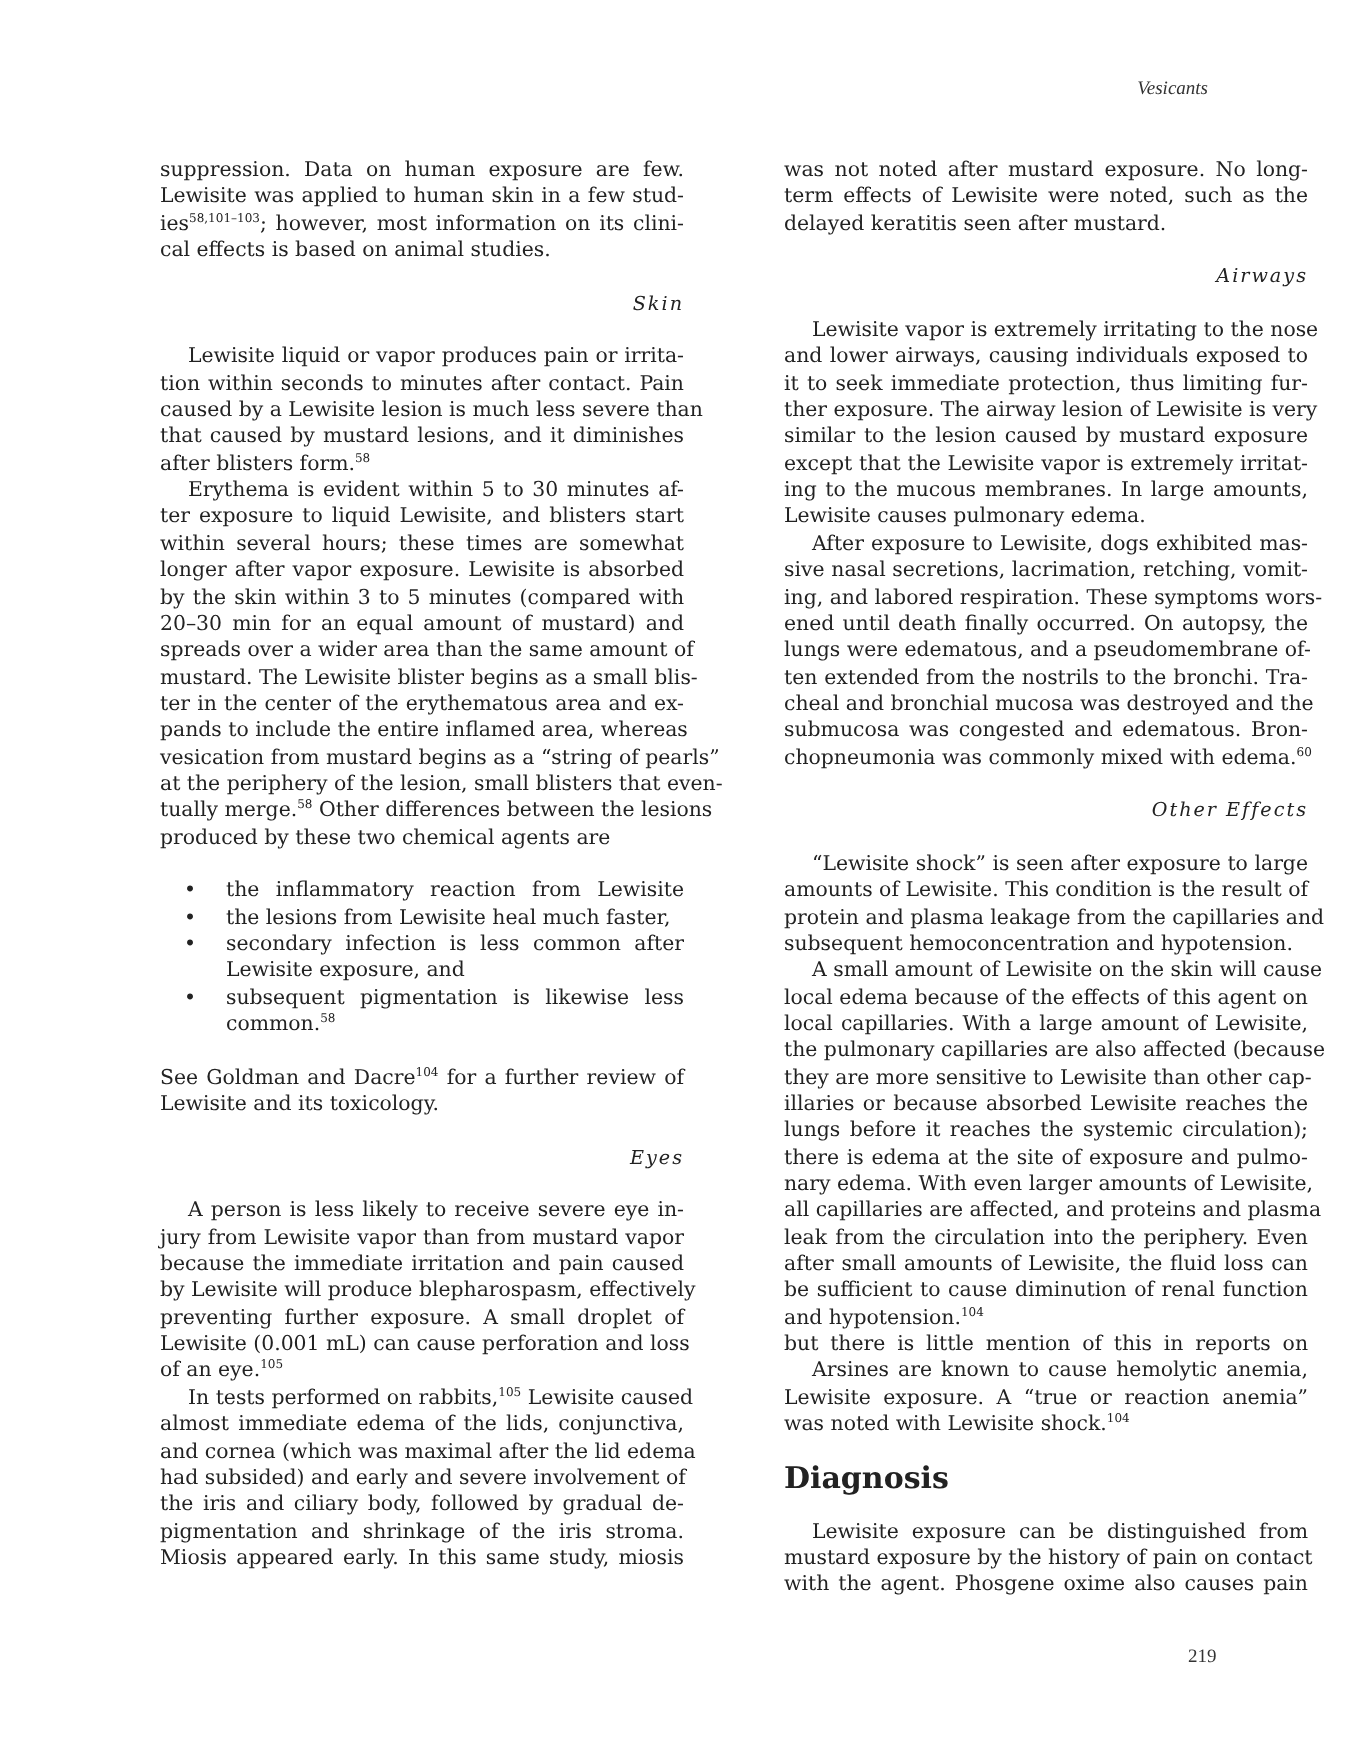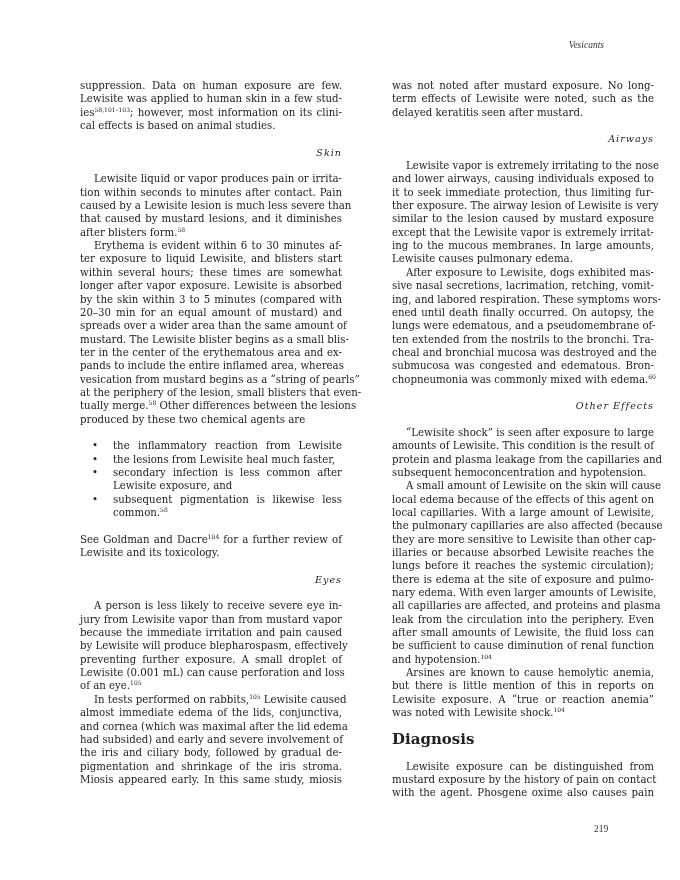--- a/index.html
+++ b/index.html
@@ -36,21 +36,21 @@
     <div class="line"><span>ies</span><sup>58,101–103</sup><span>; however, most information on its clini-</span></div>
     <div class="line last"><span>cal effects is based on animal studies.</span></div>
     <div class="blank"></div>
     <div class="subhead"><span>Skin</span></div>
     <div class="blank"></div>
     <div class="line indent"><span>Lewisite liquid or vapor produces pain or irrita-</span></div>
     <div class="line"><span>tion within seconds to minutes after contact. Pain</span></div>
     <div class="line"><span>caused by a Lewisite lesion is much less severe than</span></div>
     <div class="line"><span>that caused by mustard lesions, and it diminishes</span></div>
     <div class="line last"><span>after blisters form.</span><sup>58</sup></div>
-    <div class="line indent"><span>Erythema is evident within 6 to 30 minutes af-</span></div>
+    <div class="line indent"><span>Erythema is evident within 5 to 30 minutes af-</span></div>
     <div class="line"><span>ter exposure to liquid Lewisite, and blisters start</span></div>
     <div class="line"><span>within several hours; these times are somewhat</span></div>
     <div class="line"><span>longer after vapor exposure. Lewisite is absorbed</span></div>
     <div class="line"><span>by the skin within 3 to 5 minutes (compared with</span></div>
     <div class="line"><span>20–30 min for an equal amount of mustard) and</span></div>
     <div class="line"><span>spreads over a wider area than the same amount of</span></div>
     <div class="line"><span>mustard. The Lewisite blister begins as a small blis-</span></div>
     <div class="line"><span>ter in the center of the erythematous area and ex-</span></div>
     <div class="line"><span>pands to include the entire inflamed area, whereas</span></div>
     <div class="line"><span>vesication from mustard begins as a “string of pearls”</span></div>
@@ -123,22 +123,22 @@
     <div class="line"><span>they are more sensitive to Lewisite than other cap-</span></div>
     <div class="line"><span>illaries or because absorbed Lewisite reaches the</span></div>
     <div class="line"><span>lungs before it reaches the systemic circulation);</span></div>
     <div class="line"><span>there is edema at the site of exposure and pulmo-</span></div>
     <div class="line"><span>nary edema. With even larger amounts of Lewisite,</span></div>
     <div class="line"><span>all capillaries are affected, and proteins and plasma</span></div>
     <div class="line"><span>leak from the circulation into the periphery. Even</span></div>
     <div class="line"><span>after small amounts of Lewisite, the fluid loss can</span></div>
     <div class="line"><span>be sufficient to cause diminution of renal function</span></div>
     <div class="line last"><span>and hypotension.</span><sup>104</sup></div>
+    <div class="line"><span>but there is little mention of this in reports on</span></div>
     <div class="line indent"><span>Arsines are known to cause hemolytic anemia,</span></div>
-    <div class="line"><span>but there is little mention of this in reports on</span></div>
     <div class="line"><span>Lewisite exposure. A “true or reaction anemia”</span></div>
     <div class="line last"><span>was noted with Lewisite shock.</span><sup>104</sup></div>
     <div class="blank"></div>
     <div class="head-bold"><span>Diagnosis</span></div>
     <div class="blank"></div>
     <div class="line indent"><span>Lewisite exposure can be distinguished from</span></div>
     <div class="line"><span>mustard exposure by the history of pain on contact</span></div>
     <div class="line"><span>with the agent. Phosgene oxime also causes pain</span></div>
   </div>
 

